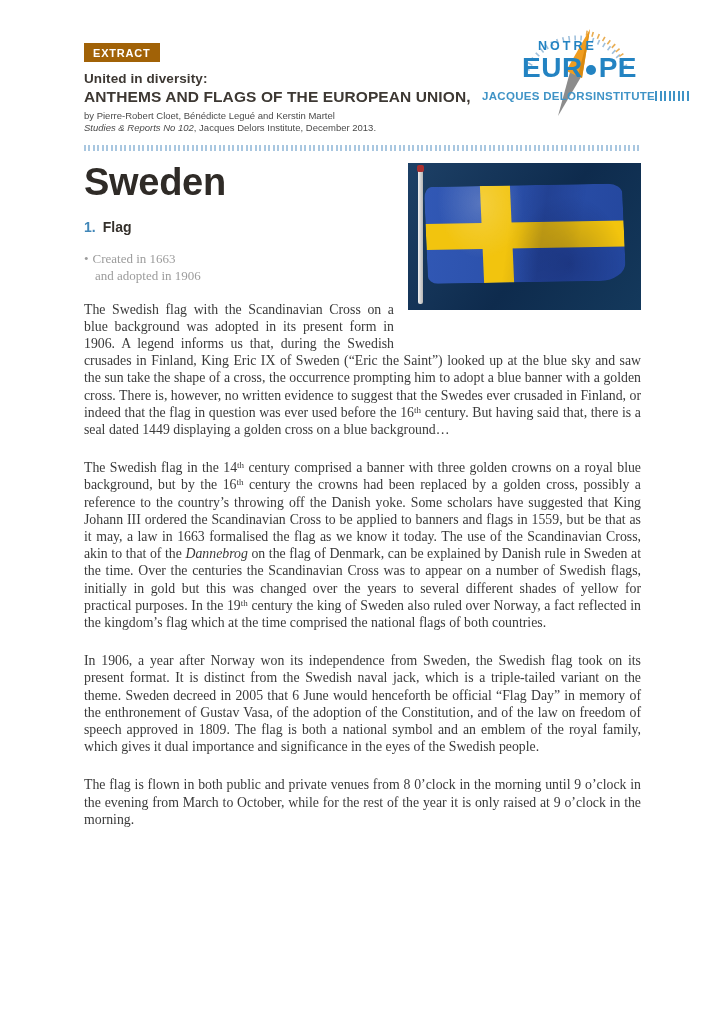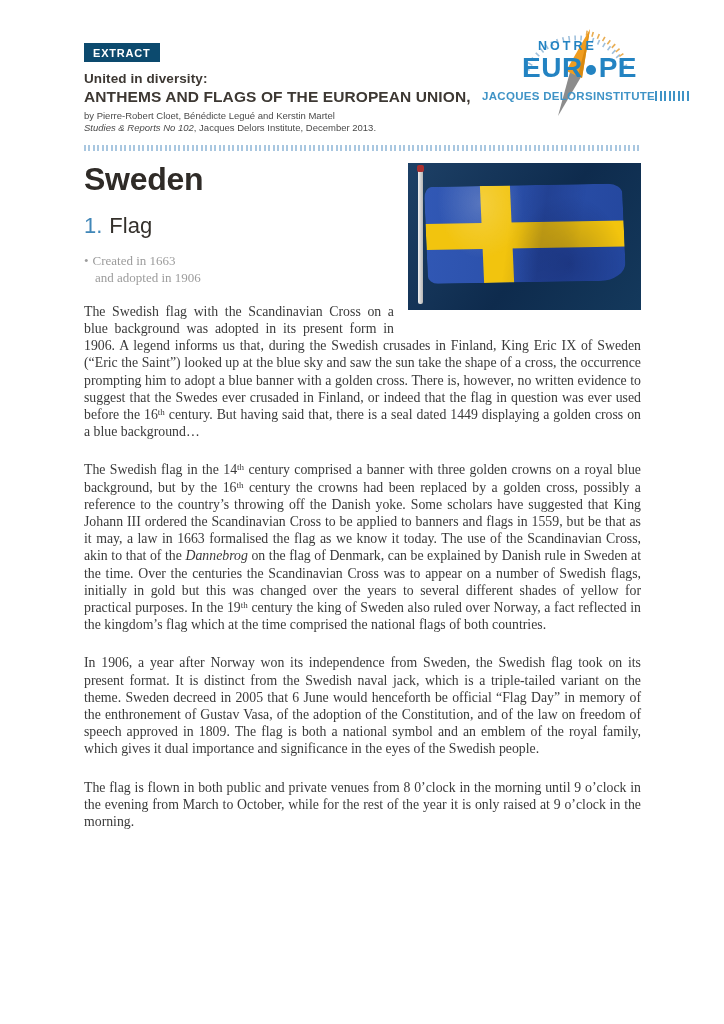--- a/index.html
+++ b/index.html
@@ -1,20 +1,20 @@
 <!DOCTYPE html>
 <html><head>
 <meta charset="utf-8">
 <style>
   html,body{margin:0;padding:0;background:#ffffff;}
   .page{position:relative;width:724px;height:1024px;background:#ffffff;overflow:hidden;
         font-family:"Liberation Serif",serif;color:#3a3a3a;}
 
   
-  .badge{position:absolute;left:84px;top:43px;background:#0c4a6e;color:#ffffff;
+  .badge{position:absolute;left:84px;top:43px;background:#a16207;color:#ffffff;
          font-family:"Liberation Sans",sans-serif;font-weight:bold;font-size:11px;
          letter-spacing:0.8px;padding:4px 9px 3px;}
   .header-text{position:absolute;left:84px;top:71px;font-family:"Liberation Sans",sans-serif;}
   .series-title{font-weight:bold;font-size:13.5px;color:#3d3833;letter-spacing:0.1px;}
   .main-title{font-weight:bold;font-size:15.5px;color:#3d3833;margin-top:2px;letter-spacing:0.1px;}
   .byline{font-size:9.5px;color:#4a4a4a;margin-top:4px;}
   .pub-line{font-size:9.5px;color:#4a4a4a;margin-top:1px;}
   .pub-line i{}
 
   
@@ -47,23 +47,23 @@
               border-radius:8px 14px 26px 10px / 12px 10px 18px 8px;
               background-image:linear-gradient(#f2c40e,#f2c40e),linear-gradient(#f2c40e,#f2c40e),
                                linear-gradient(100deg,#3158b5,#24479e);
               background-size:30px 100%,100% 26px,100% 100%;
               background-position:56px 0,0 37px,0 0;background-repeat:no-repeat;}
   .flag-cloth::after{content:"";position:absolute;inset:0;border-radius:inherit;
               background:radial-gradient(70px 90px at 28% 18%,rgba(255,255,255,0.20),transparent 62%),
                          radial-gradient(90px 110px at 72% 82%,rgba(0,0,40,0.25),transparent 62%),
                          linear-gradient(100deg,transparent 42%,rgba(0,0,40,0.16) 58%,transparent 76%);}
   .country-title{margin:0;font-family:"Liberation Sans",sans-serif;font-weight:bold;
-                 font-size:32px;line-height:1.05;color:#2f2b27;letter-spacing:-0.3px;}
-  .section-heading{margin:17px 0 0;font-family:"Liberation Sans",sans-serif;font-weight:normal;
-                   font-size:22px;line-height:1.05;color:#34302b;}
+                 font-size:38px;line-height:1.05;color:#2f2b27;letter-spacing:-0.3px;}
+  .section-heading{margin:17px 0 0;font-family:"Liberation Sans",sans-serif;font-weight:bold;
+                   font-size:14px;line-height:1.05;color:#34302b;}
   .section-num{color:#4187b8;margin-right:7px;}
   .facts{margin-top:15px;font-size:13px;line-height:17px;color:#9c9c9c;}
   .fact-line-cont{padding-left:11px;}
   .fact-bullet{margin-right:4px;}
   .body-p{margin:17px 0 21px;font-size:13.8px;line-height:17.2px;text-align:justify;color:#3a3a3a;}
   .body-p + .body-p{margin-top:0;}
   .body-p sup{font-size:9px;line-height:0;position:relative;top:-4px;vertical-align:baseline;}
   .body-p i{font-style:italic;}
 </style>
 </head>

